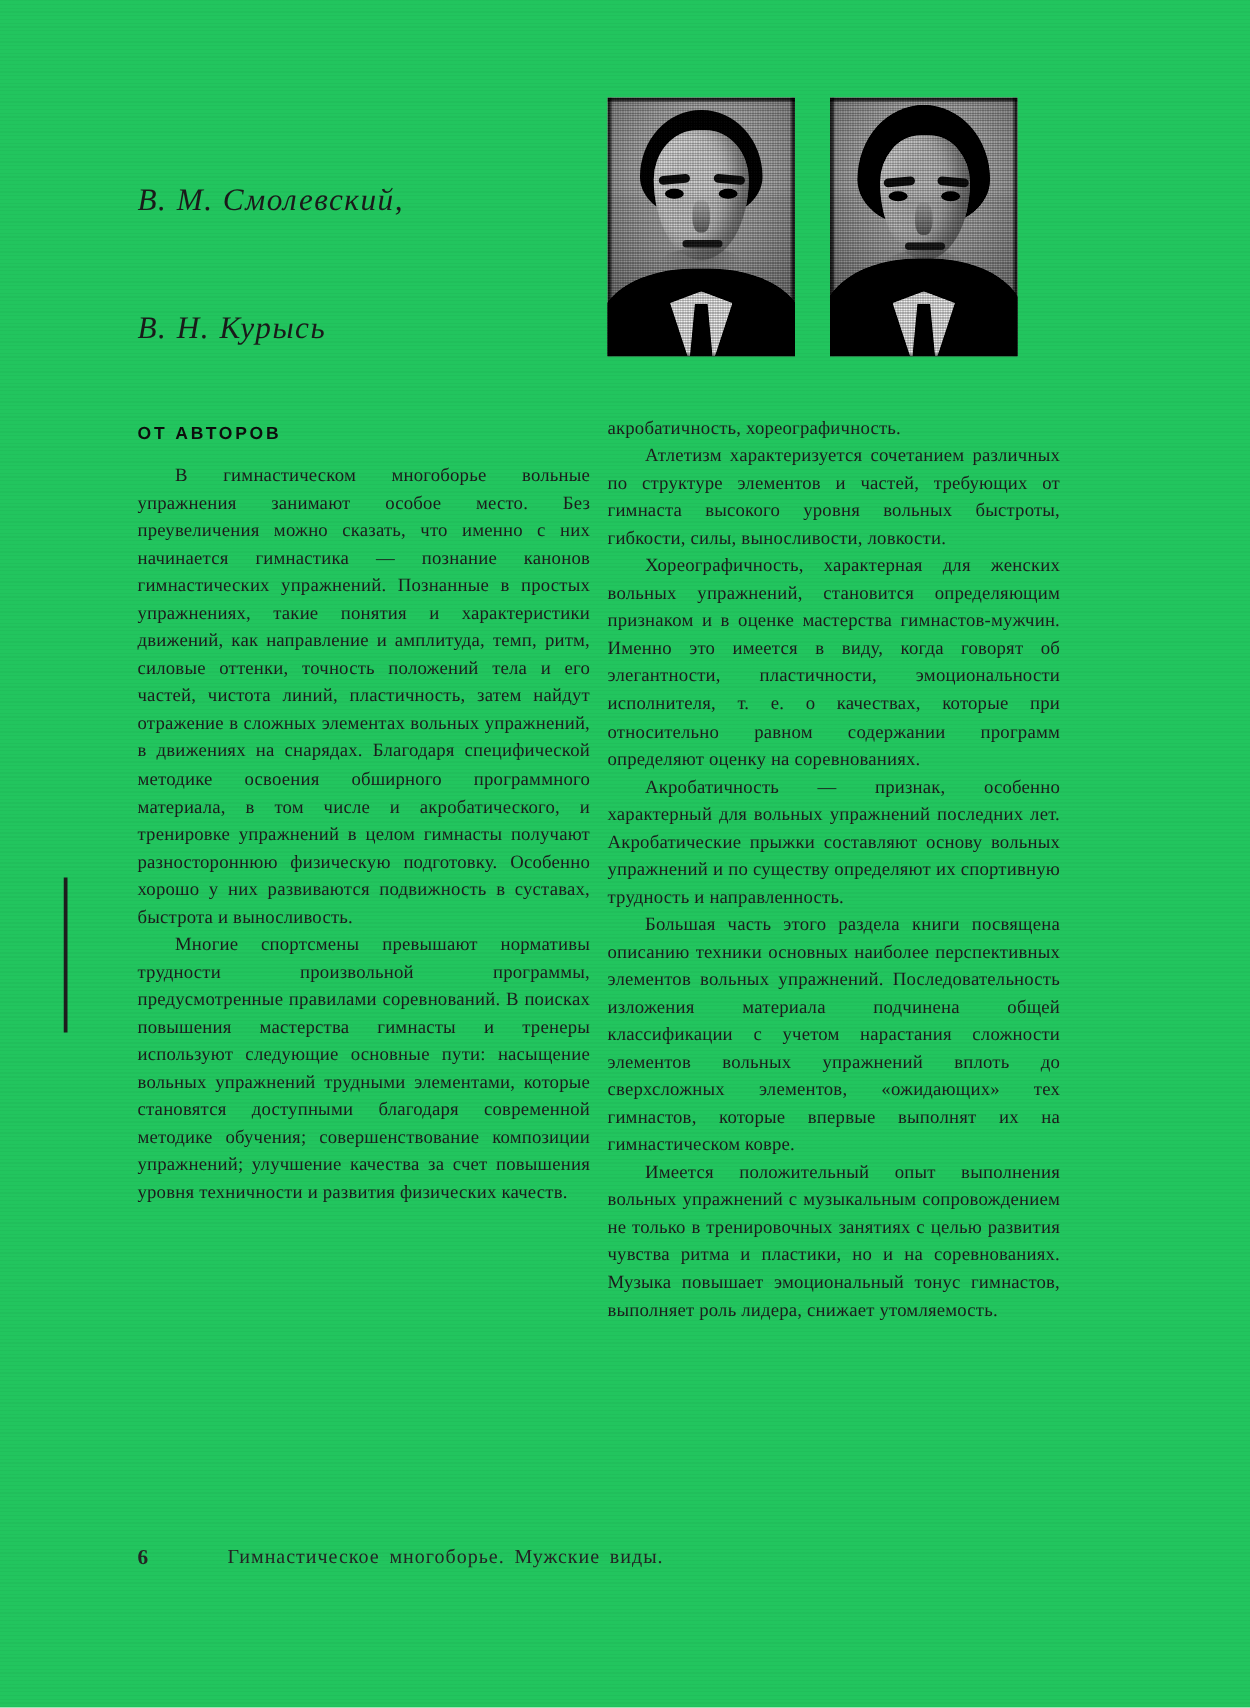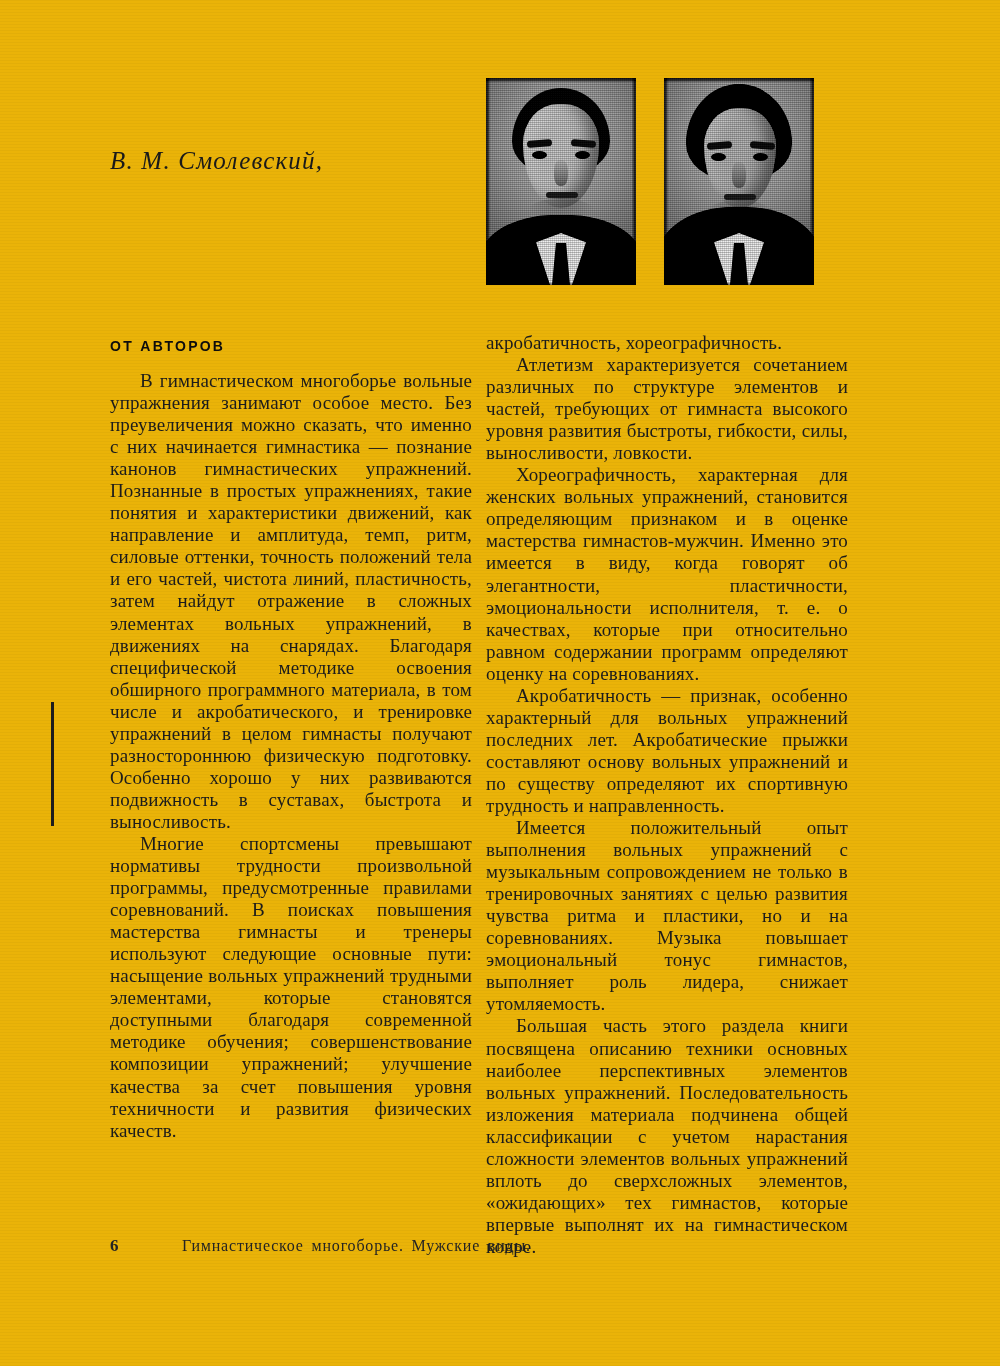--- a/index.html
+++ b/index.html
@@ -12,21 +12,21 @@
     height: 1366px;
     position: relative;
     font-family: "Liberation Serif", "DejaVu Serif", serif;
     color: #141414;
     overflow: hidden;
   }
 
   .page {
     position: absolute;
     inset: 0;
-    background: #eab308;
+    background: #22c55e;
   }
 
   
   .authors {
     position: absolute;
     left: 110px;
     top: 76px;
     font-style: italic;
     font-size: 25px;
     line-height: 34px;
@@ -165,21 +165,21 @@
     font-family: "Liberation Sans", "DejaVu Sans", sans-serif;
     font-weight: bold;
     font-size: 14px;
     letter-spacing: 2.3px;
     color: #0d0d0d;
   }
 
   .col {
     position: absolute;
     width: 362px;
-    font-size: 19px;
+    font-size: 15px;
     line-height: 22.05px;
     text-align: justify;
     color: #1c1c1c;
     letter-spacing: .15px;
   }
   .col-left  { left: 110px; top: 370px; }
   .col-right { left: 486px; top: 332px; }
 
   .col p { margin: 0; text-indent: 30px; }
   .col p.noindent { text-indent: 0; }
@@ -224,20 +224,21 @@
       repeating-linear-gradient(0deg, rgba(0,0,0,.6) 0 1px, rgba(255,255,255,0) 1px 3px);
   }
 </style>
 </head>
 <body>
 
 <div class="page">
 
   <div class="authors">
     <div>В. М. Смолевский,</div>
+    <div>В. Н. Курысь</div>
   </div>
 
   <div class="photos">
     <div class="photo">
       <div class="bg"></div>
       <div class="hair"></div>
       <div class="face"></div>
       <div class="brow-l"></div>
       <div class="brow-r"></div>
       <div class="eye-l"></div>
@@ -272,25 +273,25 @@
 
   <div class="heading">ОТ АВТОРОВ</div>
 
   <div class="col col-left">
     <p>В гимнастическом многоборье вольные упражнения занимают особое место. Без преувеличения можно сказать, что именно с них начинается гимнастика — познание канонов гимнастических упражнений. Познанные в простых упражнениях, такие понятия и характеристики движений, как направление и амплитуда, темп, ритм, силовые оттенки, точность положений тела и его частей, чистота линий, пластичность, затем найдут отражение в сложных элементах вольных упражнений, в движениях на снарядах. Благодаря специфической методике освоения обширного программного материала, в том числе и акробатического, и тренировке упражнений в целом гимнасты получают разностороннюю физическую подготовку. Особенно хорошо у них развиваются подвижность в суставах, быстрота и выносливость.</p>
     <p>Многие спортсмены превышают нормативы трудности произвольной программы, предусмотренные правилами соревнований. В поисках повышения мастерства гимнасты и тренеры используют следующие основные пути: насыщение вольных упражнений трудными элементами, которые становятся доступными благодаря современной методике обучения; совершенствование композиции упражнений; улучшение качества за счет повышения уровня техничности и развития физических качеств.</p>
   </div>
 
   <div class="col col-right">
     <p class="noindent">акробатичность, хореографичность.</p>
-    <p>Атлетизм характеризуется сочетанием различных по структуре элементов и частей, требующих от гимнаста высокого уровня развития быстроты, гибкости, силы, выносливости, ловкости.</p>
+    <p>Атлетизм характеризуется сочетанием различных по структуре элементов и частей, требующих от гимнаста высокого уровня вольных быстроты, гибкости, силы, выносливости, ловкости.</p>
     <p>Хореографичность, характерная для женских вольных упражнений, становится определяющим признаком и в оценке мастерства гимнастов-мужчин. Именно это имеется в виду, когда говорят об элегантности, пластичности, эмоциональности исполнителя, т. е. о качествах, которые при относительно равном содержании программ определяют оценку на соревнованиях.</p>
     <p>Акробатичность — признак, особенно характерный для вольных упражнений последних лет. Акробатические прыжки составляют основу вольных упражнений и по существу определяют их спортивную трудность и направленность.</p>
+    <p>Большая часть этого раздела книги посвящена описанию техники основных наиболее перспективных элементов вольных упражнений. Последовательность изложения материала подчинена общей классификации с учетом нарастания сложности элементов вольных упражнений вплоть до сверхсложных элементов, «ожидающих» тех гимнастов, которые впервые выполнят их на гимнастическом ковре.</p>
     <p>Имеется положительный опыт выполнения вольных упражнений с музыкальным сопровождением не только в тренировочных занятиях с целью развития чувства ритма и пластики, но и на соревнованиях. Музыка повышает эмоциональный тонус гимнастов, выполняет роль лидера, снижает утомляемость.</p>
-    <p>Большая часть этого раздела книги посвящена описанию техники основных наиболее перспективных элементов вольных упражнений. Последовательность изложения материала подчинена общей классификации с учетом нарастания сложности элементов вольных упражнений вплоть до сверхсложных элементов, «ожидающих» тех гимнастов, которые впервые выполнят их на гимнастическом ковре.</p>
   </div>
 
   <div class="footer">
     <span class="pageno">6</span>
     <span class="booktitle">Гимнастическое многоборье. Мужские виды.</span>
   </div>
 
   <div class="margin-line"></div>
   <div class="scan-noise"></div>
 

